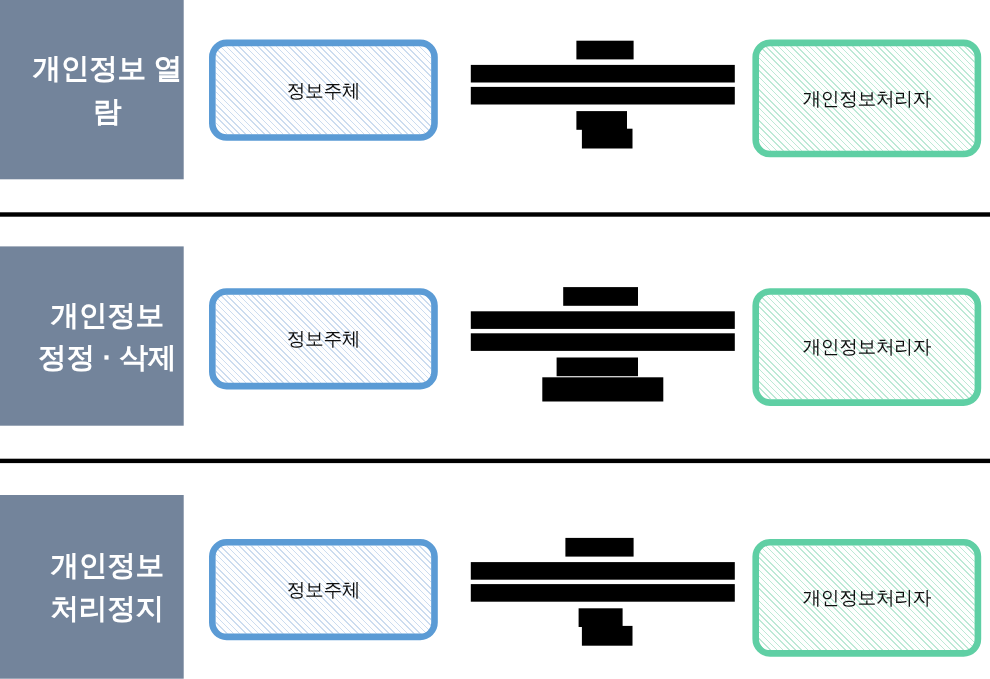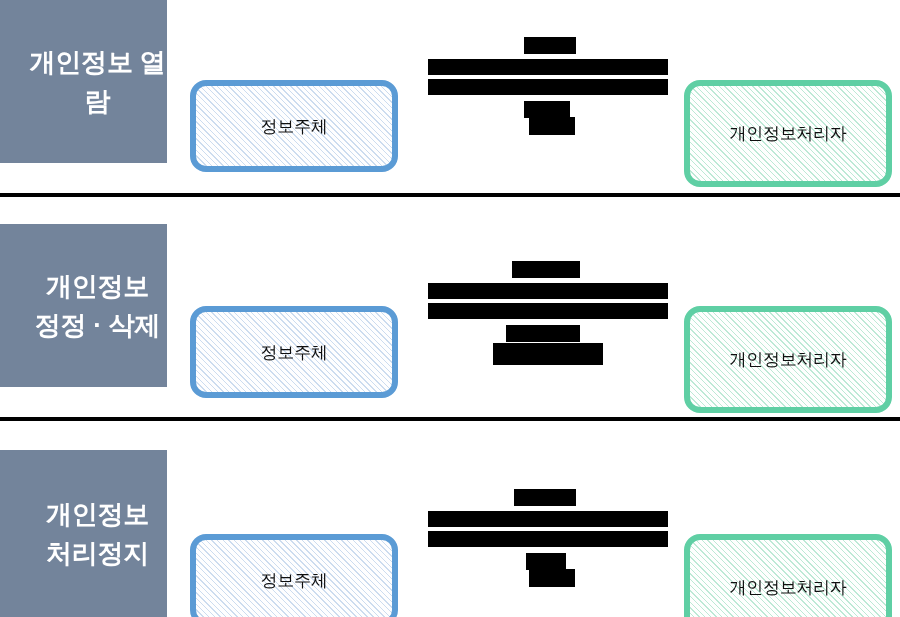--- a/index.html
+++ b/index.html
@@ -60,21 +60,20 @@
 
   
   .actor {
     position: absolute;
     box-sizing: border-box;
     border-radius: 16px;
     display: flex;
     align-items: center;
     justify-content: center;
     text-align: center;
-    margin-top: 44px;
   }
   .actor-label {
     font-size: 17px;
     color: #0f0f0f;
     letter-spacing: -0.3px;
     position: relative;
     z-index: 2;
   }
 
   .actor-subject {

